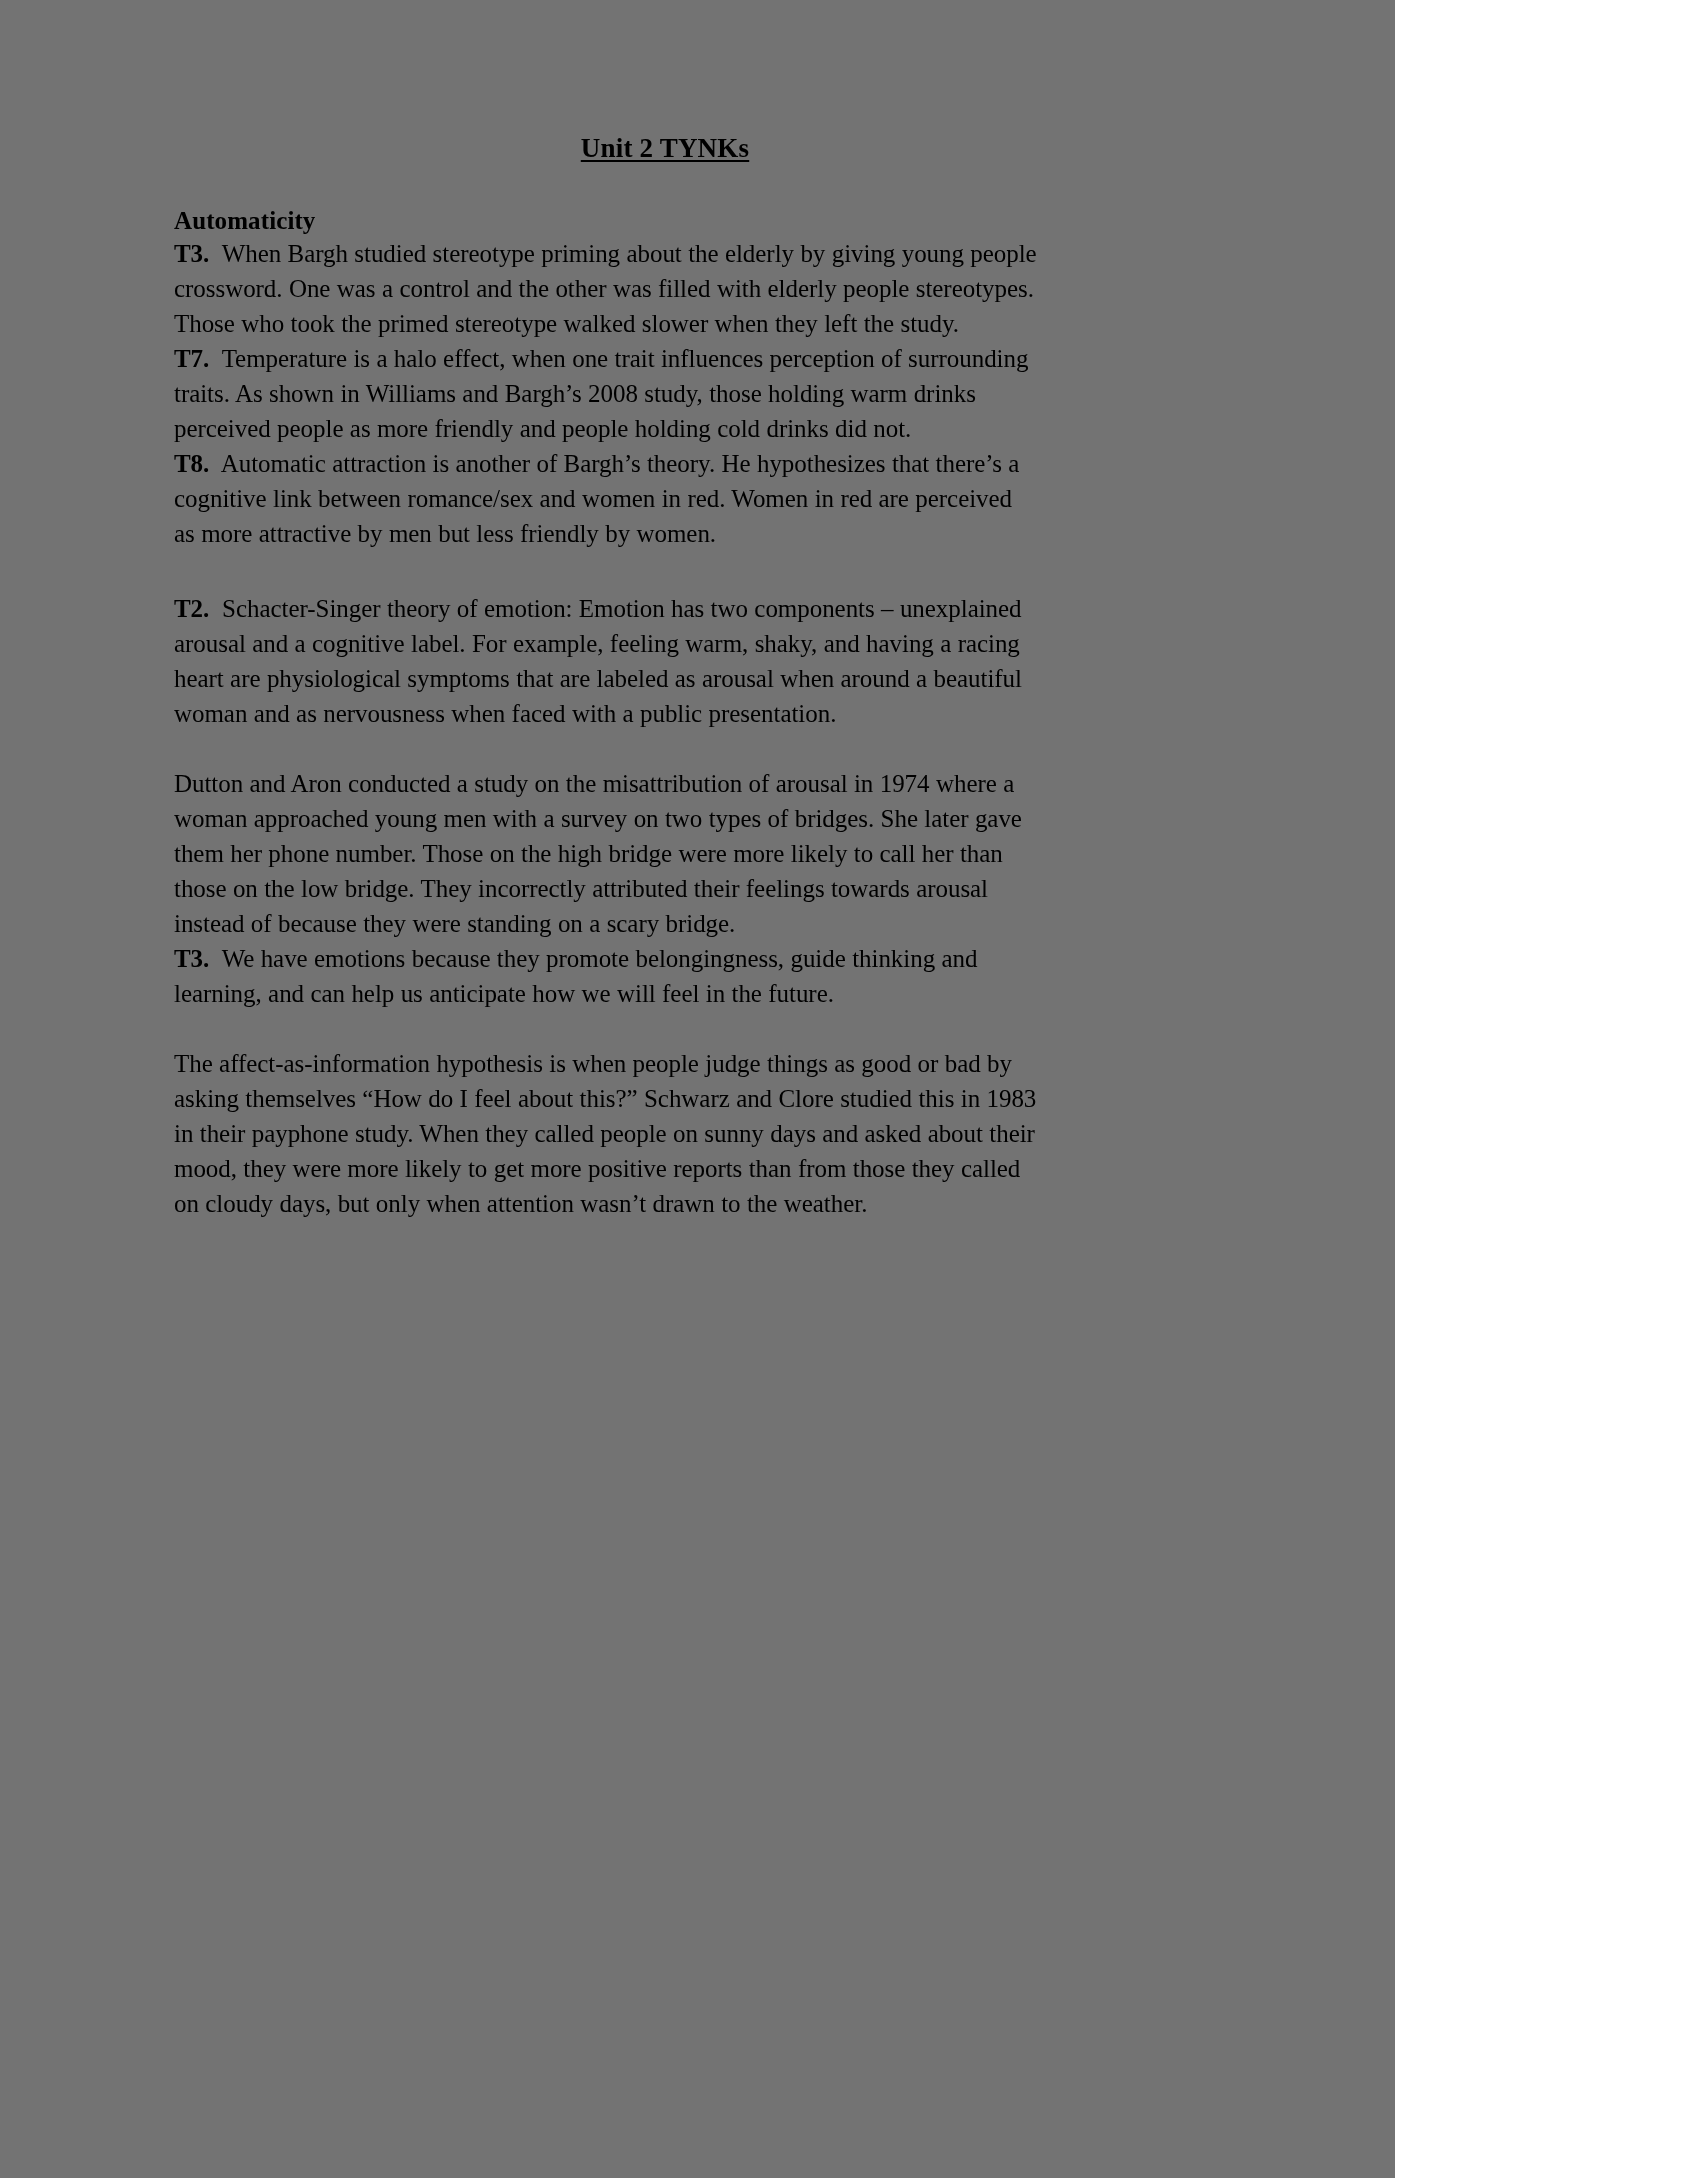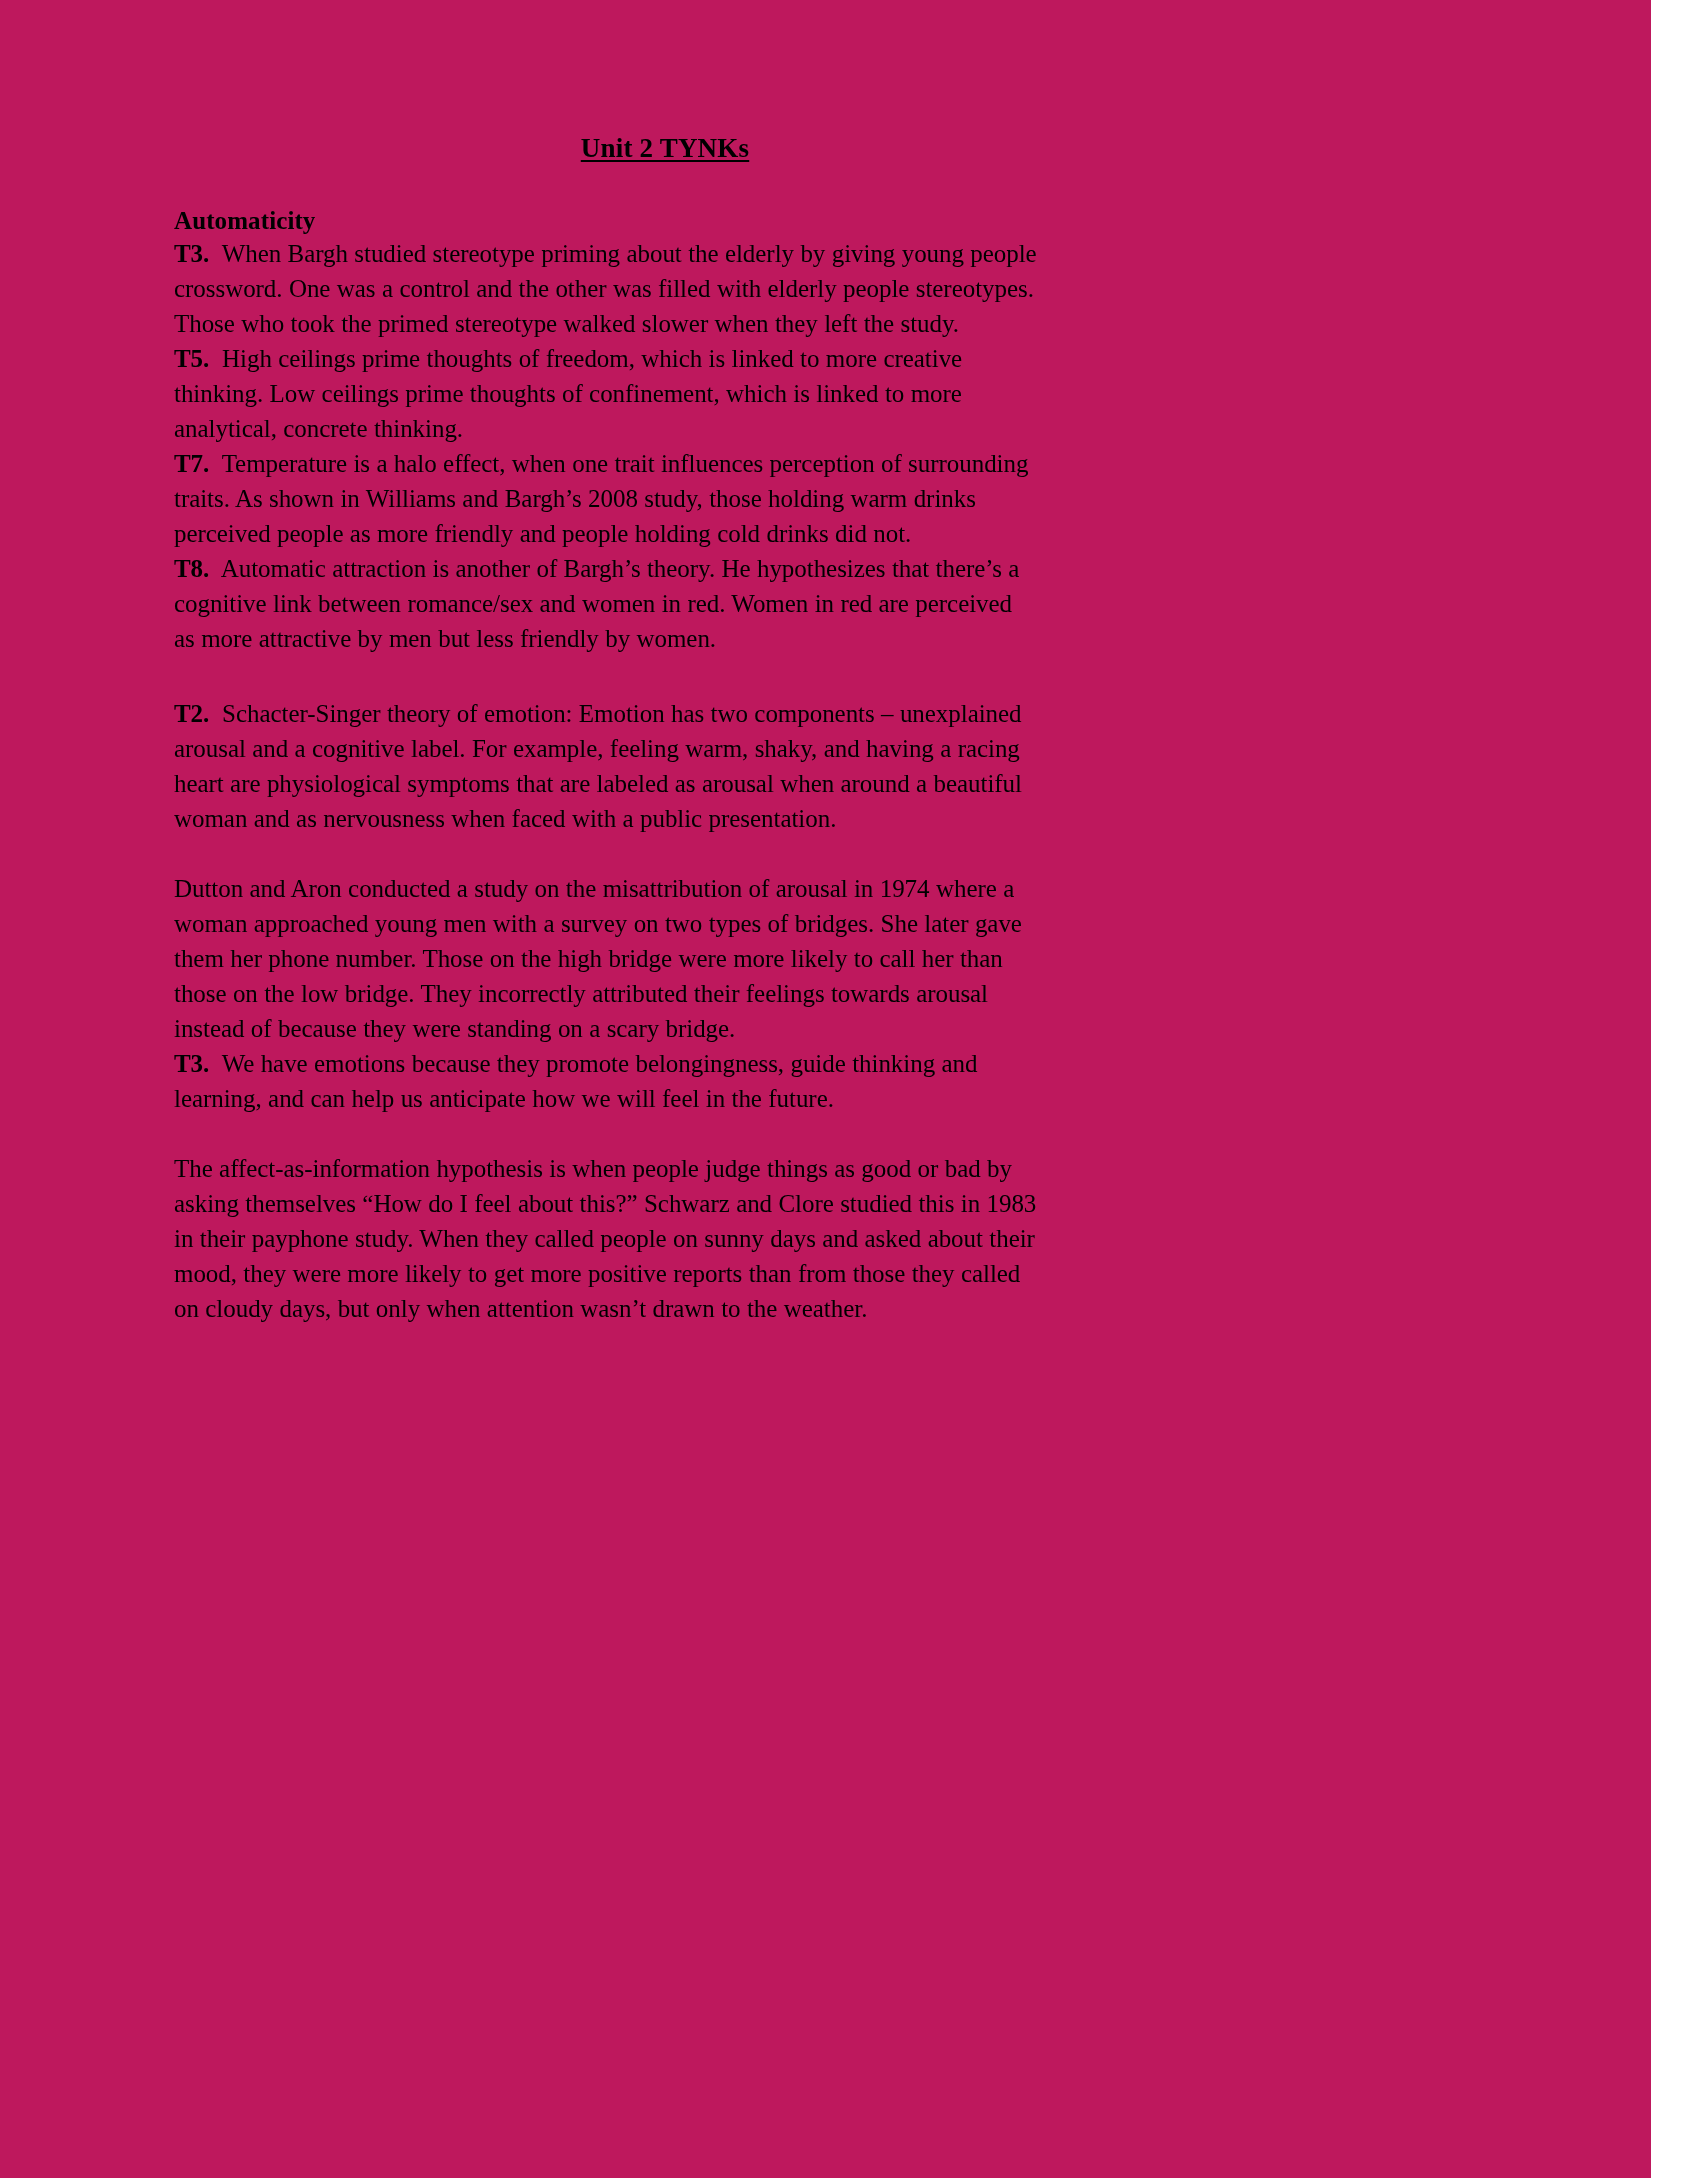--- a/index.html
+++ b/index.html
@@ -10,23 +10,23 @@
   body {
     width: 1683px;
     height: 2178px;
     font-family: "Liberation Serif", "DejaVu Serif", serif;
     color: #000000;
     -webkit-font-smoothing: none;
   }
 
   .page {
     position: relative;
-    width: 1651px;
+    width: 1395px;
     height: 2178px;
-    background: #be185d;
+    background: #737373;
     overflow: hidden;
   }
 
   
   .content {
     position: absolute;
     left: 174px;
     top: 131px;
     width: 863px;
   }
@@ -91,21 +91,20 @@
     <div class="doc-title"><span class="u">Unit 2 TYNKs</span></div>
 
     <div>
       <div class="section-heading">Automaticity</div>
 
 
 
       <p class="para"><span class="tlabel">T3.</span>&nbsp; <span>When Bargh studied stereotype priming about the elderly by giving young people crossword. One was a control and the other was filled with elderly people stereotypes. Those who took the primed stereotype walked slower when they left the study.</span></p>
 
 
-      <p class="para"><span class="tlabel">T5.</span>&nbsp; <span>High ceilings prime thoughts of freedom, which is linked to more creative thinking. Low ceilings prime thoughts of confinement, which is linked to more analytical, concrete thinking.</span></p>
 
 
       <p class="para"><span class="tlabel">T7.</span>&nbsp; <span>Temperature is a halo effect, when one trait influences perception of surrounding traits.  As shown in Williams and Bargh’s 2008 study, those holding warm drinks perceived people as more friendly and people holding cold drinks did not.</span></p>
 
       <p class="para"><span class="tlabel">T8.</span>&nbsp; <span>Automatic attraction is another of Bargh’s theory. He hypothesizes that there’s a cognitive link between romance/sex and women in red.  Women in red are perceived as more attractive by men but less friendly by women.</span></p>
     </div>
 
     <div class="gap-section"></div>
 
     <div>

